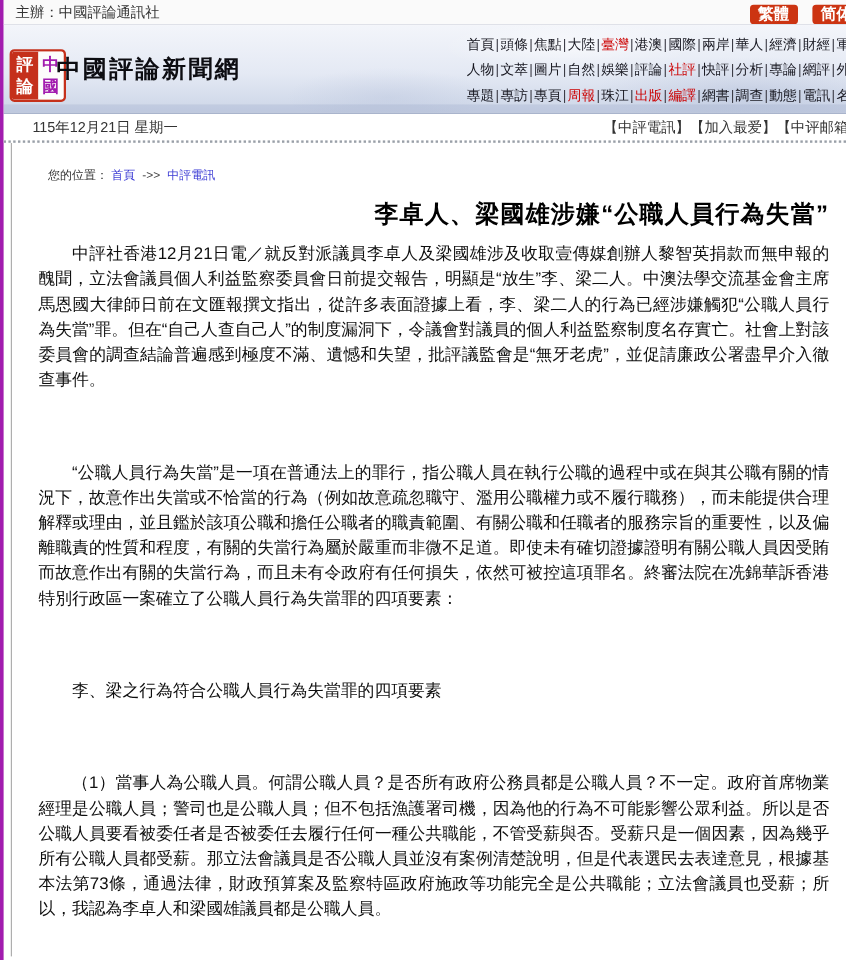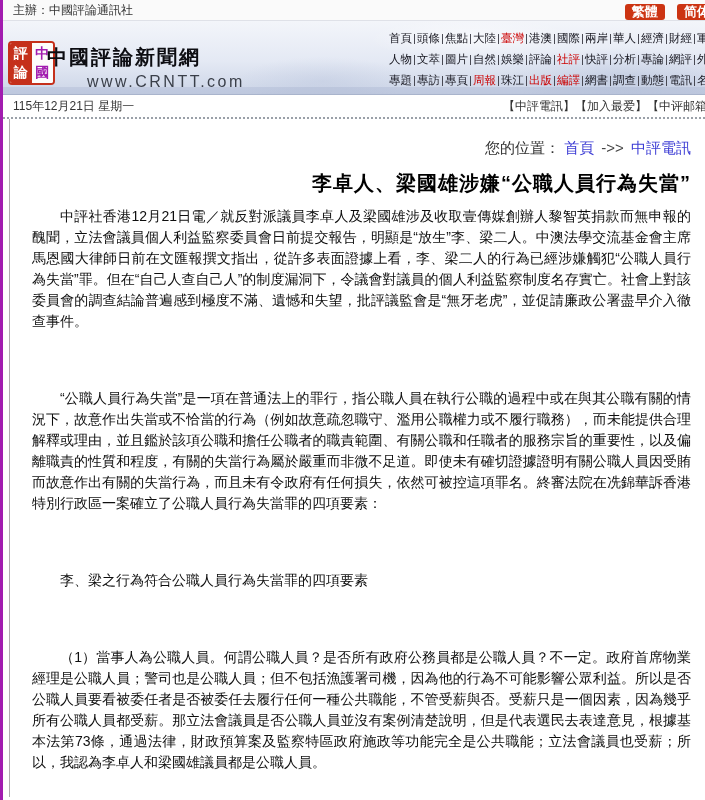--- a/index.html
+++ b/index.html
@@ -65,32 +65,32 @@
     position:absolute; left:386px; top:7px; width:400px;
     font-size:11.5px; line-height:21px; color:#16161f; white-space:nowrap;
   }
   .nav-link { cursor:pointer; }
   .nav-link.red { color:#cc0000; }
   .sep { color:#3c3c46; margin:0 1px; }
 
   
   .datebar {
     position:relative; height:24px; background:#fff;
-    font-size:12px; line-height:22px; color:#333; padding-left:10px;
+    font-size:12px; line-height:22px; color:#333; padding-left:24px;
     border-bottom:2px dotted #9aa0a8;
   }
   .quick-links { position:absolute; right:-14px; top:0; white-space:nowrap; }
   .quick-link { cursor:pointer; color:#333; }
 
   
   .content {
     margin-left:6px; border-left:1px solid #aeaeae;
     min-height:678px; padding:18px 14px 0 22px; background:#fff;
   }
-  .breadcrumb { font-size:15px; color:#333; margin:2px 0 12px 8px;text-align:right; }
+  .breadcrumb { font-size:10px; color:#333; margin:2px 0 12px 8px; }
   .breadcrumb .bc-link { color:#3b3bd4; cursor:pointer; }
   .breadcrumb .bc-sep { color:#444; margin:0 3px; }
   .article-title {
     text-align:right; font-size:20px; font-weight:bold; color:#000;
     letter-spacing:1px; margin:12px 0 9px;
   }
   .source-line { text-align:center; font-size:13px; color:#3d3d3d; margin-bottom:29px; }
   .source-line .src-date { margin-left:10px; }
   .article-body p {
     font-size:14px; line-height:21px; color:#0e0e0e;
@@ -110,21 +110,20 @@
       <span class="lang-btn">简体</span>
     </span>
   </div>
 
   <div class="masthead">
     <div class="seal">
       <div class="seal-col left">評論</div>
       <div class="seal-col right">中國</div>
     </div>
     <div class="sitename">中國評論新聞網</div>
-    <div class="siteurl">www.CRNTT.com</div>
     <div class="main-nav">
         <div><span class="nav-link">首頁</span><span class="sep">|</span><span class="nav-link">頭條</span><span class="sep">|</span><span class="nav-link">焦點</span><span class="sep">|</span><span class="nav-link">大陸</span><span class="sep">|</span><span class="nav-link red">臺灣</span><span class="sep">|</span><span class="nav-link">港澳</span><span class="sep">|</span><span class="nav-link">國際</span><span class="sep">|</span><span class="nav-link">兩岸</span><span class="sep">|</span><span class="nav-link">華人</span><span class="sep">|</span><span class="nav-link">經濟</span><span class="sep">|</span><span class="nav-link">財經</span><span class="sep">|</span><span class="nav-link">軍情</span></div>
         <div><span class="nav-link">人物</span><span class="sep">|</span><span class="nav-link">文萃</span><span class="sep">|</span><span class="nav-link">圖片</span><span class="sep">|</span><span class="nav-link">自然</span><span class="sep">|</span><span class="nav-link">娛樂</span><span class="sep">|</span><span class="nav-link">評論</span><span class="sep">|</span><span class="nav-link red">社評</span><span class="sep">|</span><span class="nav-link">快評</span><span class="sep">|</span><span class="nav-link">分析</span><span class="sep">|</span><span class="nav-link">專論</span><span class="sep">|</span><span class="nav-link">網評</span><span class="sep">|</span><span class="nav-link">外電</span></div>
         <div><span class="nav-link">專題</span><span class="sep">|</span><span class="nav-link">專訪</span><span class="sep">|</span><span class="nav-link">專頁</span><span class="sep">|</span><span class="nav-link red">周報</span><span class="sep">|</span><span class="nav-link">珠江</span><span class="sep">|</span><span class="nav-link red">出版</span><span class="sep">|</span><span class="nav-link red">編譯</span><span class="sep">|</span><span class="nav-link">網書</span><span class="sep">|</span><span class="nav-link">調查</span><span class="sep">|</span><span class="nav-link">動態</span><span class="sep">|</span><span class="nav-link">電訊</span><span class="sep">|</span><span class="nav-link">名家</span></div>
       </div>
   </div>
 
   <div class="datebar">
     <span>115年12月21日 星期一</span>
     <span class="quick-links"><span class="quick-link">【中評電訊】</span><span class="quick-link">【加入最爱】</span><span class="quick-link">【中评邮箱】</span></span>

